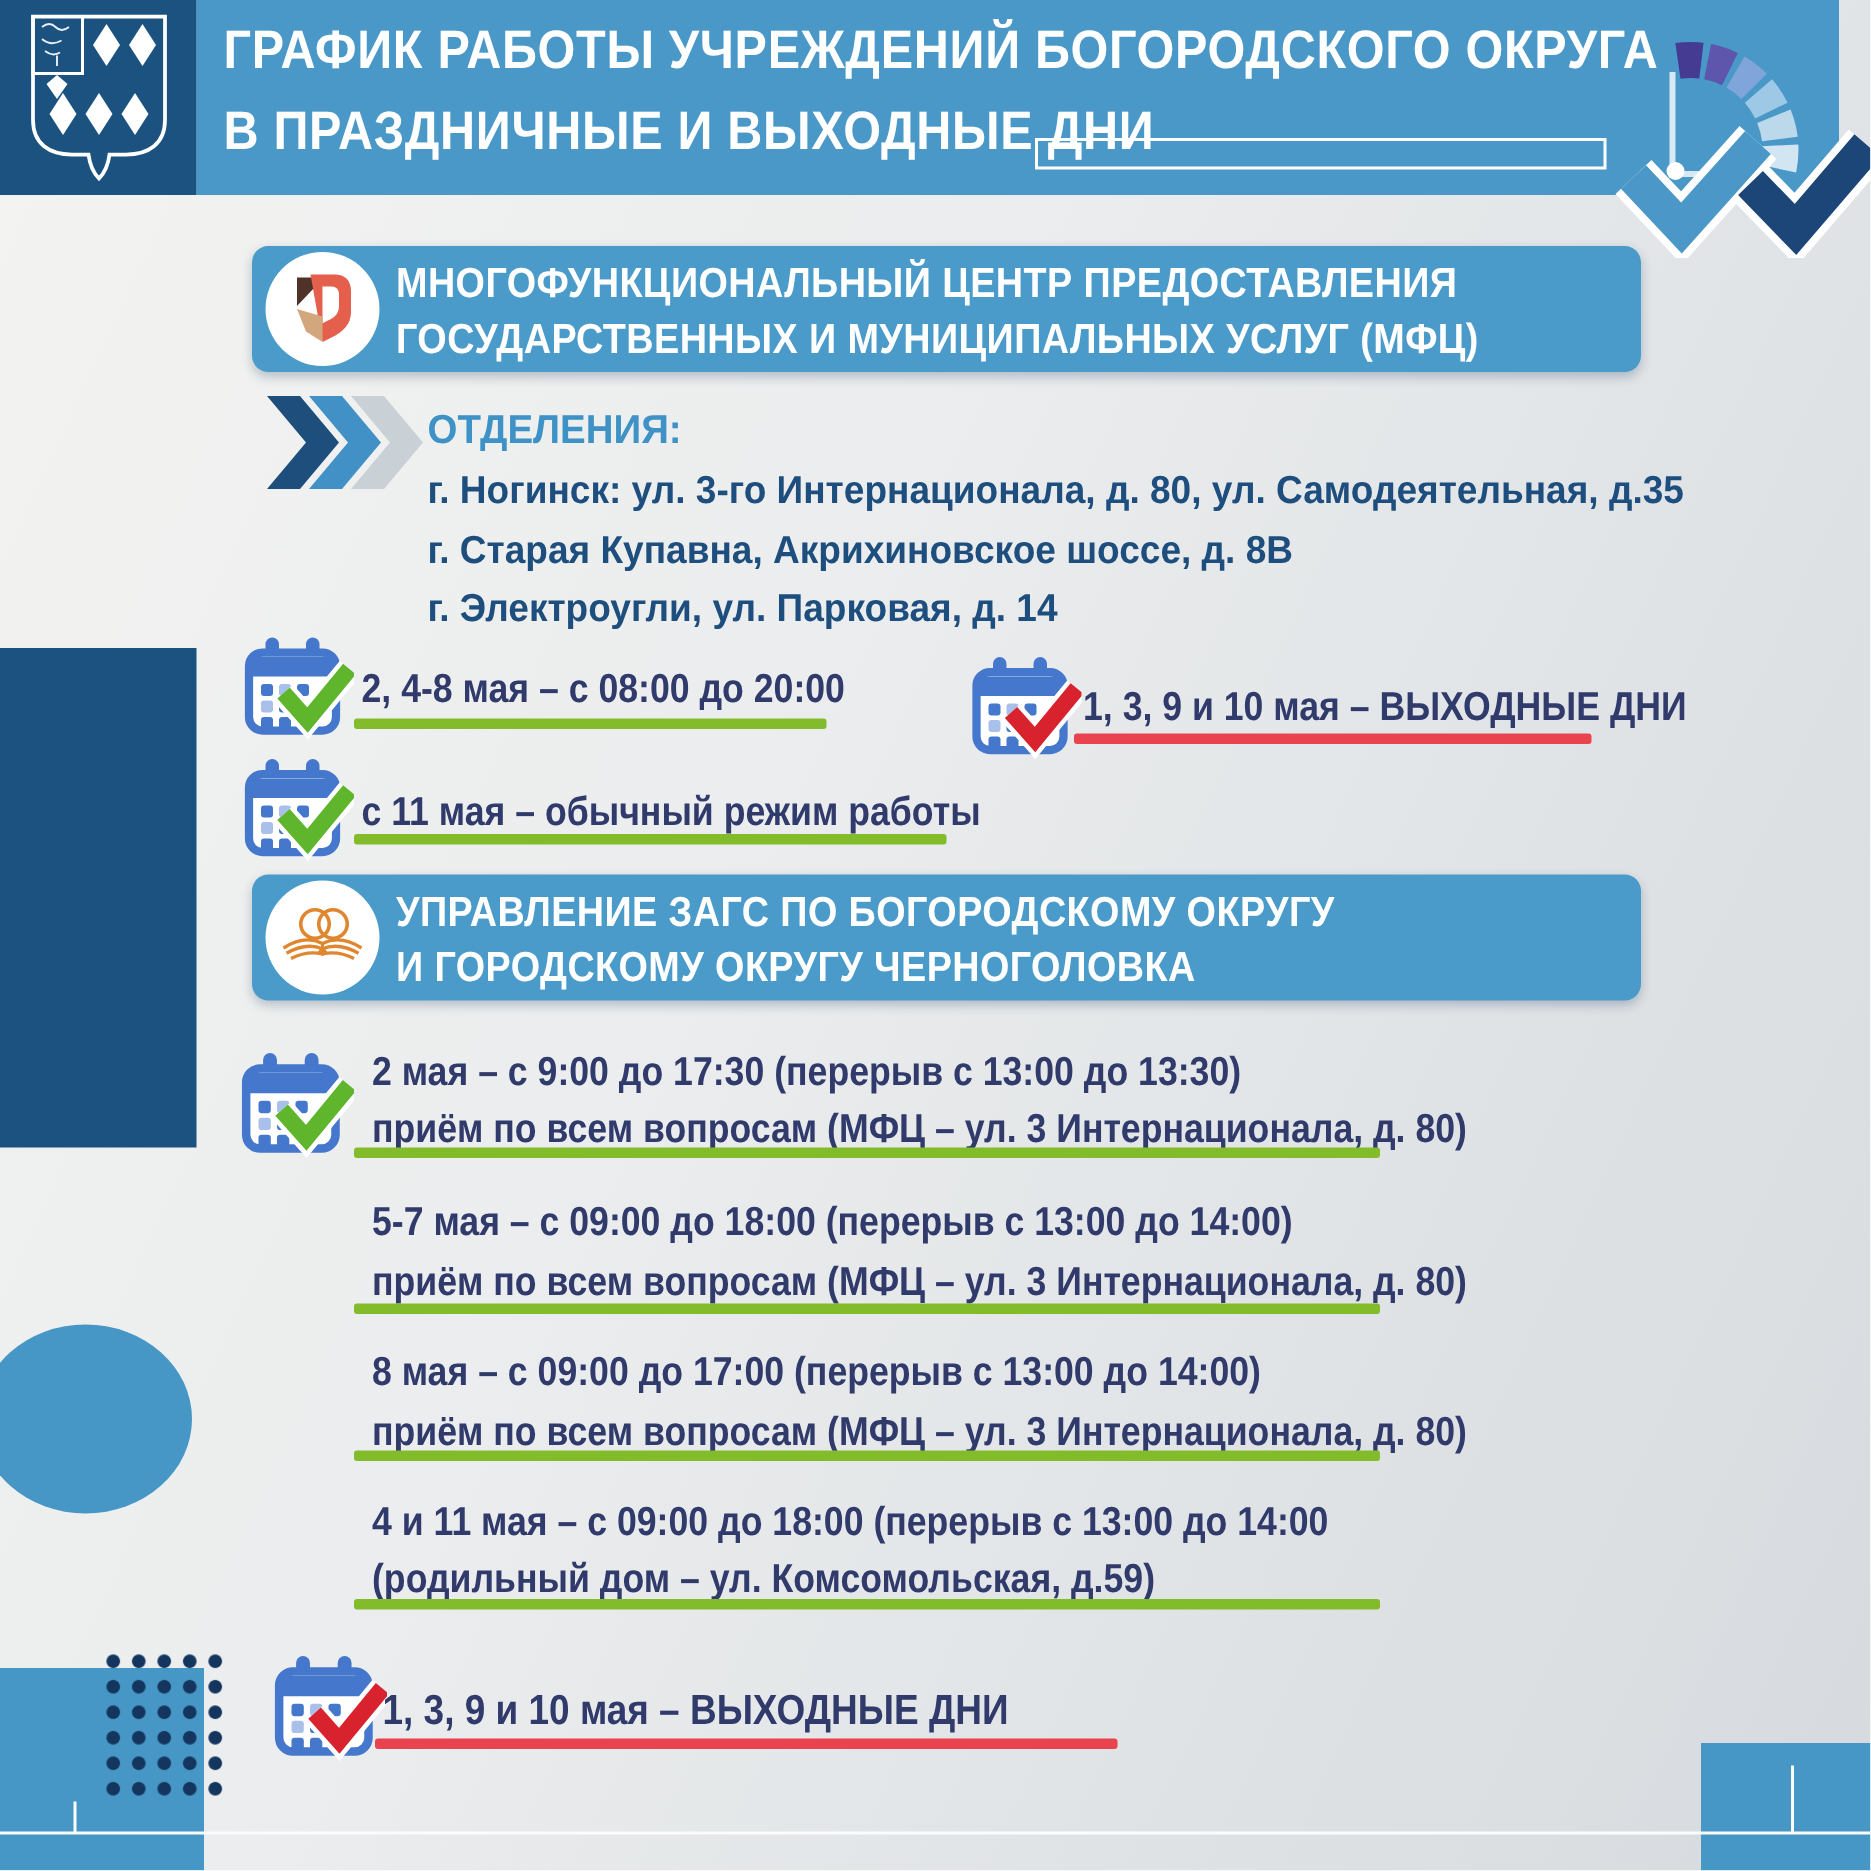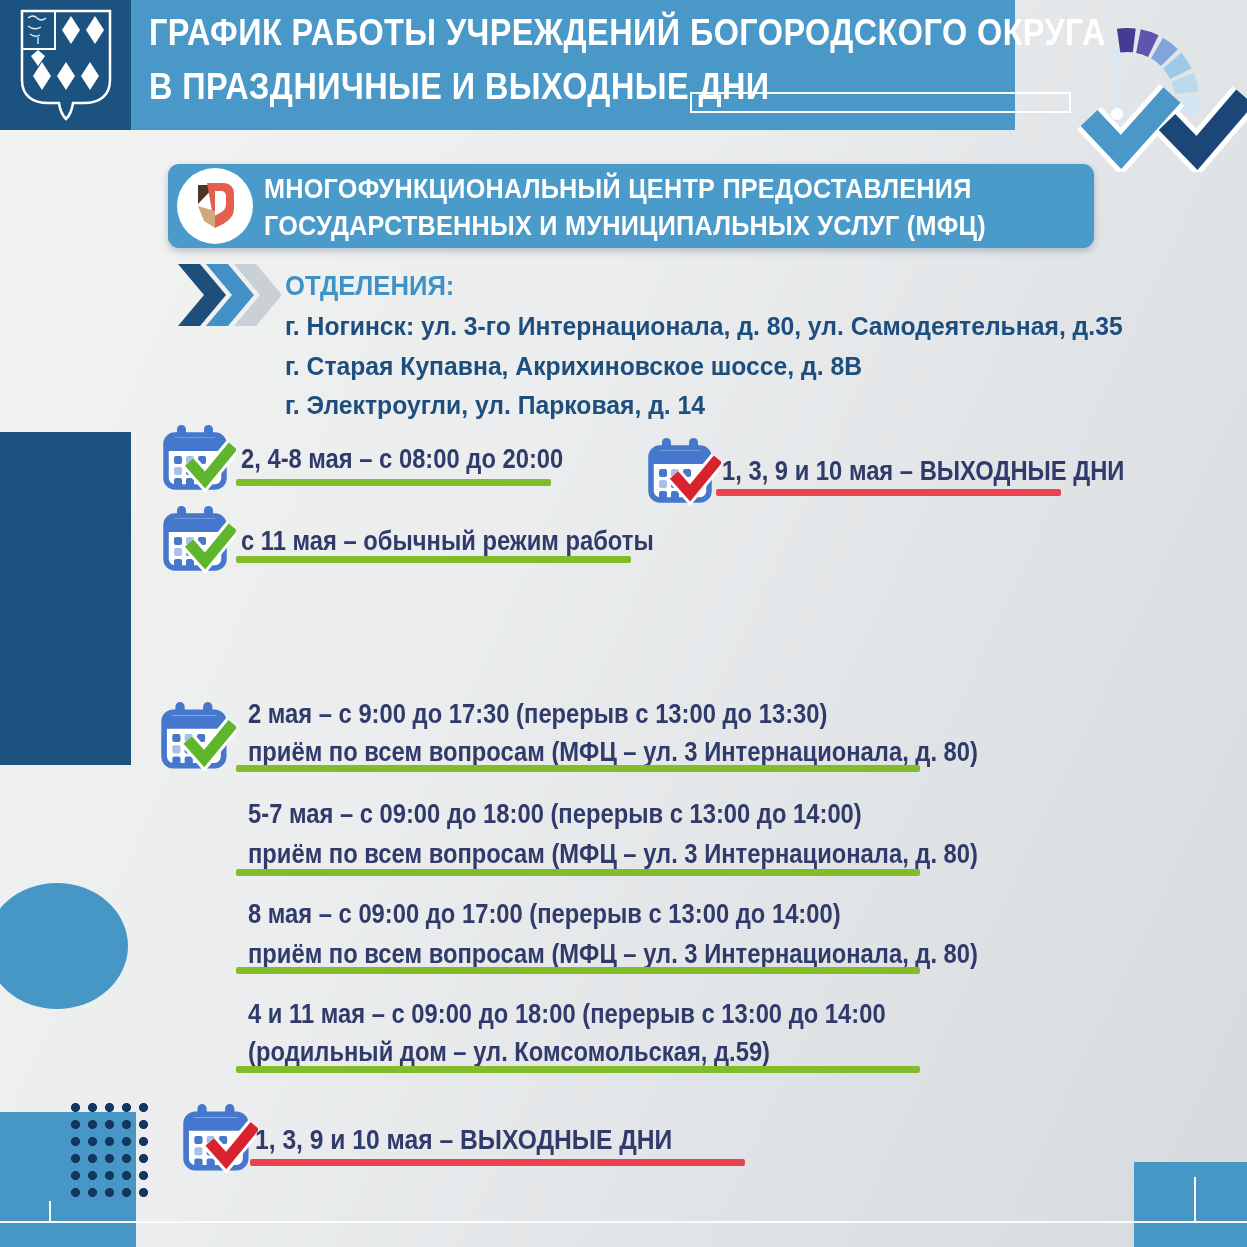--- a/index.html
+++ b/index.html
@@ -5,21 +5,21 @@
   html,body{margin:0;padding:0;}
   .canvas{
     position:relative; width:1247px; height:1247px; overflow:hidden;
     background:linear-gradient(115deg,#f3f4f1 0%,#ebedee 40%,#d6dade 100%);
     font-family:"Liberation Sans","DejaVu Sans",sans-serif;
   }
   .abs{position:absolute;}
   .cond{transform:scaleX(.9);transform-origin:0 0;white-space:nowrap;}
   .cond88{transform:scaleX(.88);transform-origin:0 0;white-space:nowrap;}
   .cond95{transform:scaleX(.95);transform-origin:0 0;white-space:nowrap;}
-  .header-band{left:131px;top:0;width:884px;height:130px;background:#4a98c8;}
+  .header-band{left:131px;top:0;width:1095px;height:130px;background:#4a98c8;}
   .header-title{position:absolute;left:18px;color:#fff;font-weight:bold;font-size:36px;letter-spacing:.5px;}
   .navy-box{background:#1b5280;}
   .blue-shape{background:#4696c6;}
   .section-bar{
     width:926px;height:84px;background:#4a9bca;border-radius:11px;
     box-shadow:0 3px 7px rgba(30,60,100,.28);
   }
   .bar-icon{position:absolute;left:9px;top:4px;width:76px;height:76px;background:#fff;border-radius:50%;}
   .bar-title{position:absolute;left:96px;color:#fff;font-weight:bold;font-size:28px;letter-spacing:.3px;}
   .branch{position:absolute;left:285px;font-weight:bold;font-size:26px;color:#1d4e7d;}
@@ -165,20 +165,37 @@
         <rect x="36" y="44" width="8" height="8" rx="2" fill="#a8c0ea"></rect>
       <rect x="12" y="55" width="8" height="8" rx="2"></rect>
         <rect x="24" y="55" width="8" height="8" rx="2"></rect>
     </g>
     <path d="M27,39 L43,57 L71,23" fill="none" stroke="#fff" stroke-width="17"></path>
     <path d="M27,39 L43,57 L71,23" fill="none" stroke="#5fb52c" stroke-width="11"></path>
   </svg>
   <div class="sched cond88" style="left:241px;top:526px;">с 11 мая –  обычный режим работы</div>
   <div class="u-green" style="left:236px;top:556px;width:395px;"></div>
 
+  <div class="abs section-bar" style="left:168px;top:583px;">
+    <div class="bar-icon">
+      <svg width="62" height="62" viewBox="0 0 62 62" style="position:absolute;left:7px;top:7px;">
+        <g fill="none" stroke="#e0862e">
+          <circle cx="26" cy="22" r="9.5" stroke-width="2.4"></circle>
+          <circle cx="38" cy="22" r="9.5" stroke-width="2.4"></circle>
+          <path d="M5,38 Q19,29 31,35 Q43,29 57,38" stroke-width="2.2"></path>
+          <path d="M7,41.5 Q20,34 31,38.5 Q42,34 55,41.5" stroke-width="2.2"></path>
+          <path d="M10,45 Q21,39.5 31,42 Q41,39.5 52,45" stroke-width="2.2"></path>
+          <path d="M31,34 V43" stroke-width="2"></path>
+        </g>
+        <path d="M27,42 L31,36 L35,42 Z" fill="#e0862e"></path>
+      </svg>
+    </div>
+    <div class="bar-title cond" style="top:9px;">УПРАВЛЕНИЕ ЗАГС ПО БОГОРОДСКОМУ ОКРУГУ</div>
+    <div class="bar-title cond" style="top:46px;">И ГОРОДСКОМУ ОКРУГУ ЧЕРНОГОЛОВКА</div>
+  </div>
 
   <svg class="abs" style="left:160px;top:700px;" width="76" height="76" viewBox="0 0 74 74">
     <rect x="15" y="2" width="9" height="19" rx="4.5" fill="#4577cc"></rect>
     <rect x="42" y="2" width="9" height="19" rx="4.5" fill="#4577cc"></rect>
     <rect x="4" y="12" width="58" height="52" rx="9" fill="#fff" stroke="#4577cc" stroke-width="5.5"></rect>
     <path d="M8,15 h50 a5,5 0 0 1 5,5 v8 h-60 v-8 a5,5 0 0 1 5,-5 Z" fill="#4577cc"></path>
     <g fill="#4577cc">
       <rect x="12" y="33" width="8" height="8" rx="2"></rect>
         <rect x="24" y="33" width="8" height="8" rx="2" fill="#a8c0ea"></rect>
         <rect x="36" y="33" width="8" height="8" rx="2"></rect>

